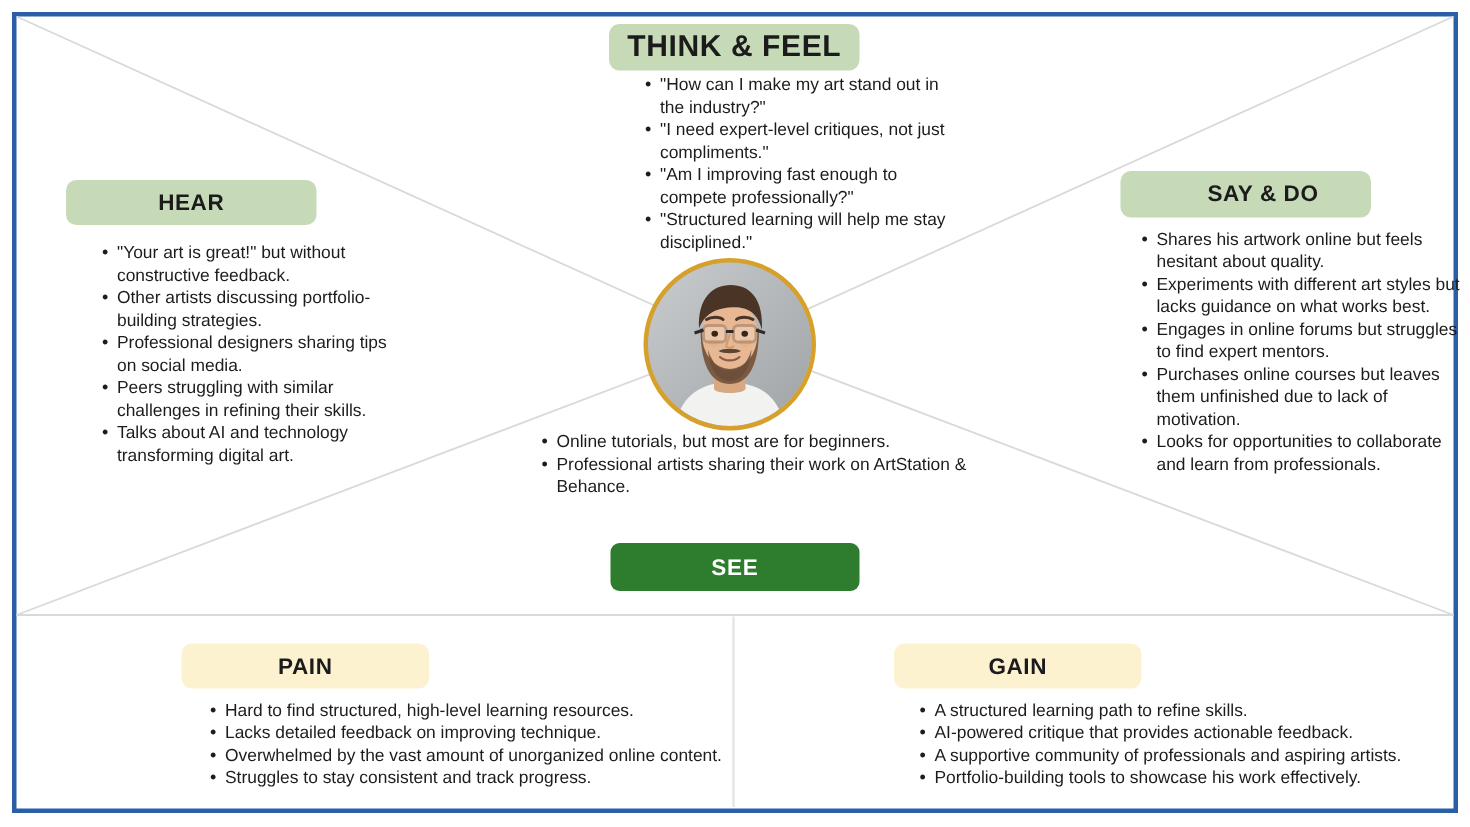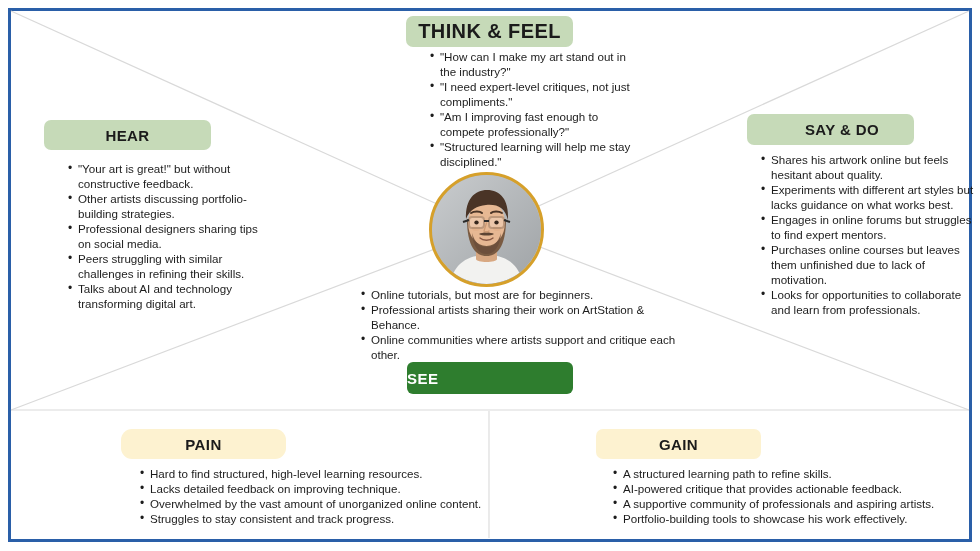--- a/index.html
+++ b/index.html
@@ -52,35 +52,35 @@
     font-weight: bold;
     color: #1b1b1b;
     letter-spacing: 0.4px;
   }
   .pill.green { background: #c6dab8; }
   .pill.yellow { background: #fdf2d0; }
 
   .pill-hear      { left: 44px;  top: 120px; width: 167px; height: 30px; font-size: 15px; }
   .pill-think     { left: 406px; top: 16px;  width: 167px; height: 31px; font-size: 20px; }
   .pill-saydo     { left: 747px; top: 114px; width: 167px; height: 31px; font-size: 15px; padding-left: 23px; }
-  .pill-pain      { left: 121px; top: 429px; width: 165px; height: 30px; font-size: 15px; border-radius: 11px; }
+  .pill-pain      { left: 121px; top: 429px; width: 165px; height: 30px; font-size: 15px; }
   .pill-gain      { left: 596px; top: 429px; width: 165px; height: 30px; font-size: 15px; }
 
   
   .see-button {
     position: absolute;
     left: 407px;
     top: 362px;
     width: 166px;
     height: 32px;
     background: #2e7d2e;
     border-radius: 6px;
     display: flex;
     align-items: center;
-    justify-content: flex-start;
+    justify-content: center;
     color: #ffffff;
     font-weight: bold;
     font-size: 15px;
     letter-spacing: 0.5px;
     box-sizing: border-box;
   }
 
   
   .bullets {
     position: absolute;
@@ -181,21 +181,20 @@
     <li>Shares his artwork online but feels hesitant about quality.</li>
     <li>Experiments with different art styles but lacks guidance on what works best.</li>
     <li>Engages in online forums but struggles to find expert mentors.</li>
     <li>Purchases online courses but leaves them unfinished due to lack of motivation.</li>
     <li>Looks for opportunities to collaborate and learn from professionals.</li>
   </ul>
 
   <ul class="bullets list-see">
     <li>Online tutorials, but most are for beginners.</li>
     <li>Professional artists sharing their work on ArtStation &amp; Behance.</li>
-    <li>Online communities where artists support and critique each other.</li>
   </ul>
   <div class="see-button">
     <span>SEE</span>
   </div>
 
   <div class="pill yellow pill-pain">
     <span>PAIN</span>
   </div>
   <ul class="bullets list-pain">
     <li>Hard to find structured, high-level learning resources.</li>

